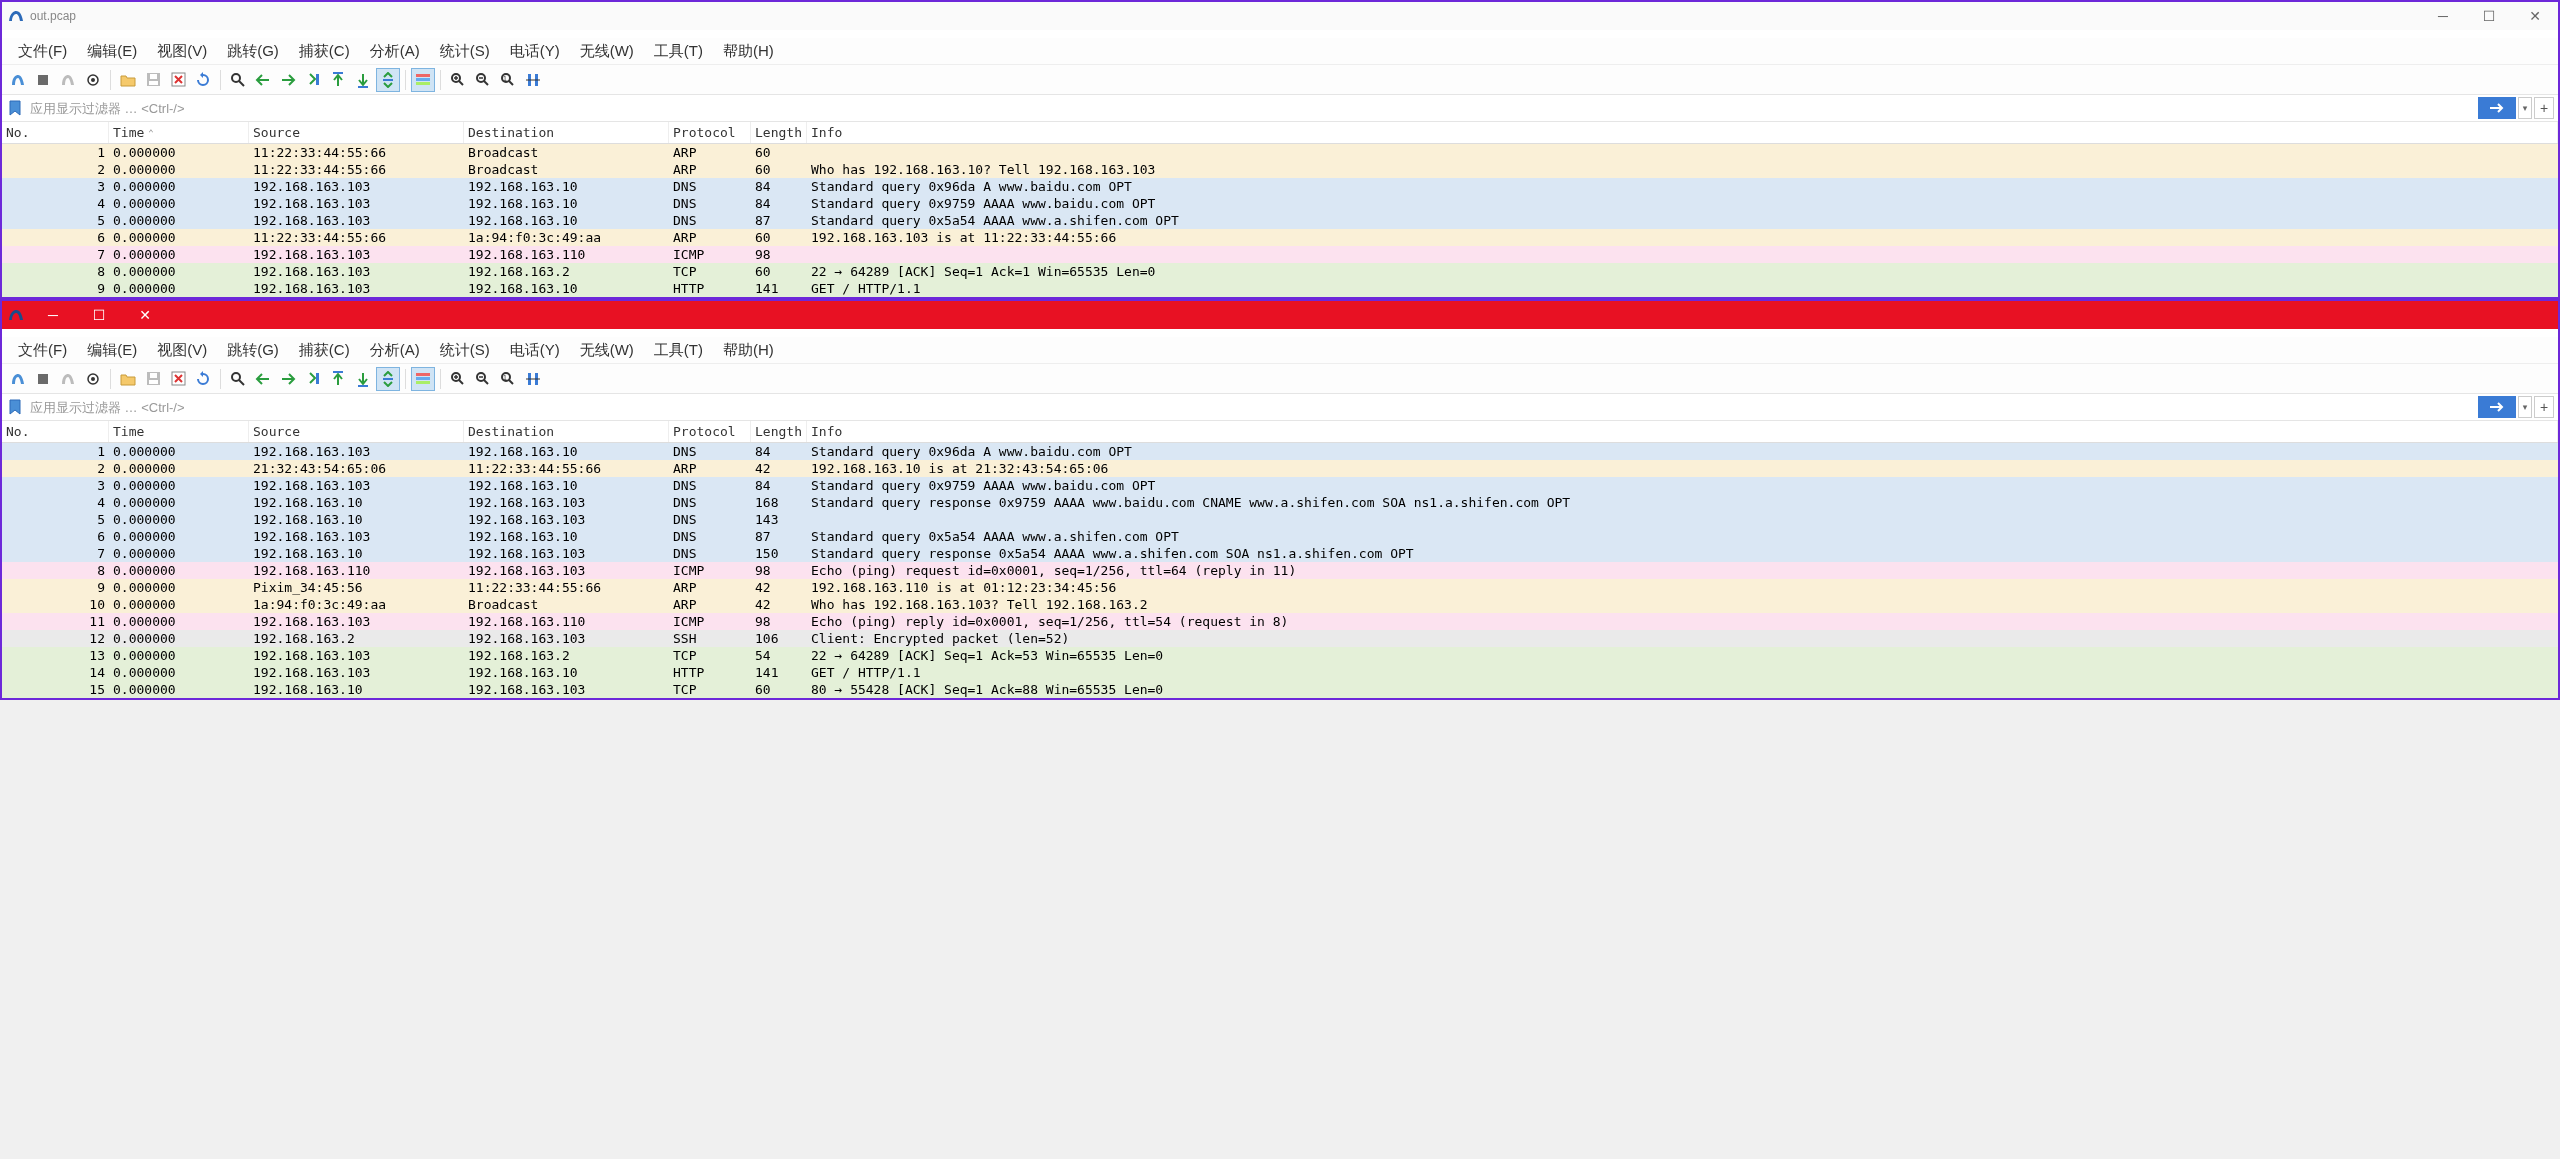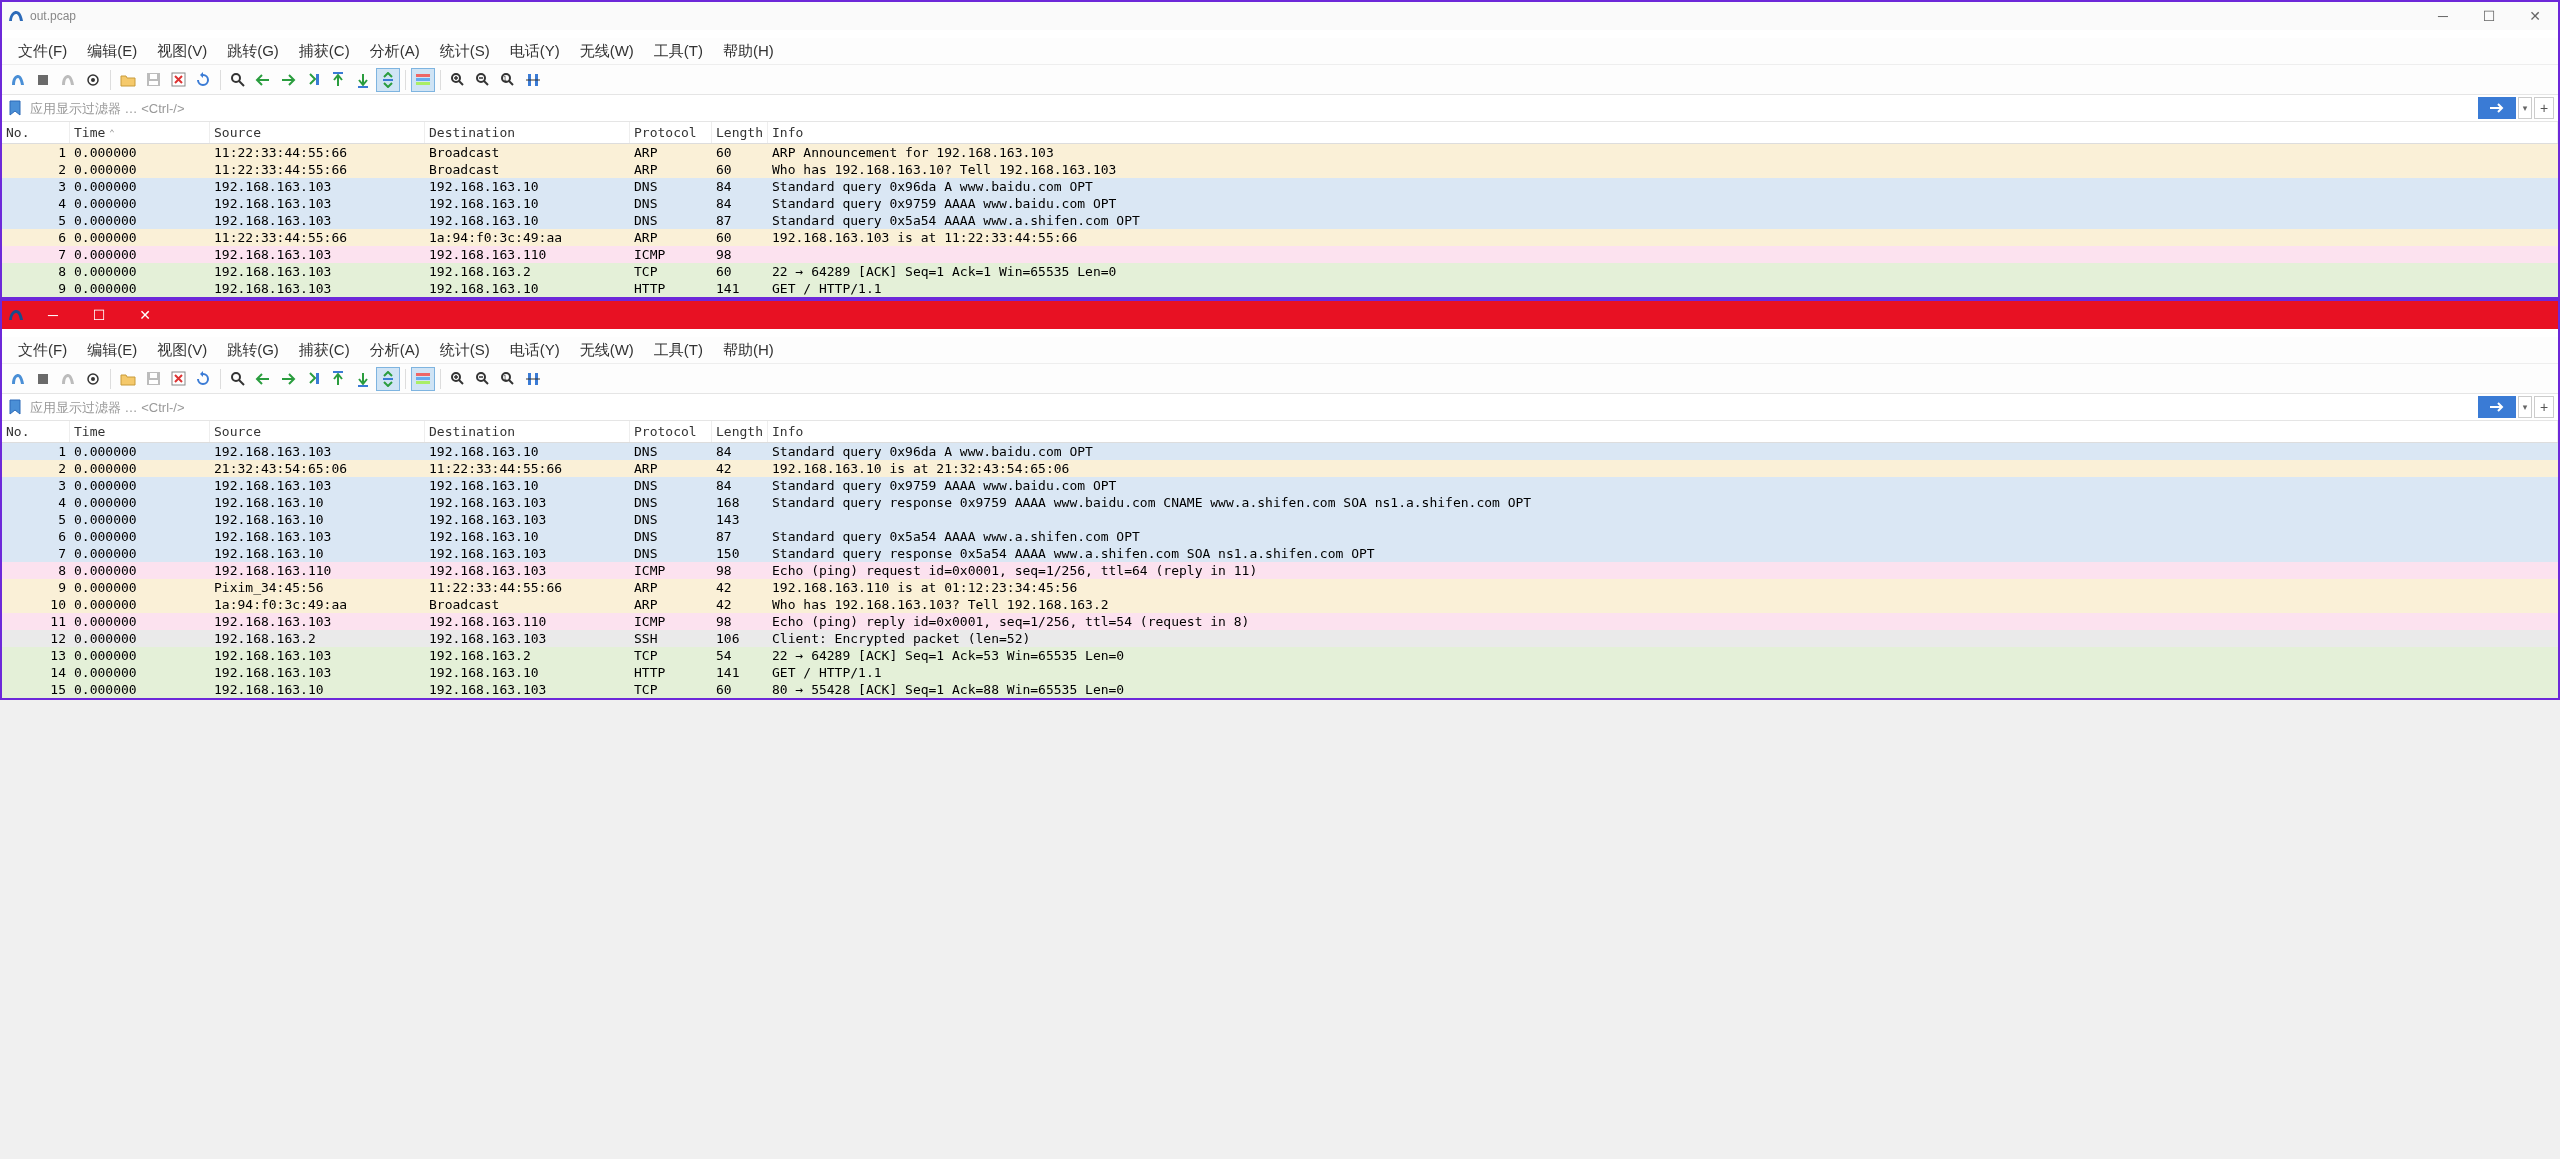--- a/index.html
+++ b/index.html
@@ -28,21 +28,21 @@
 .filterbar input::placeholder { color: #999; }
 .filterbar .go { width: 38px; height: 22px; background: #3a7bd5; display:flex; align-items:center; justify-content:center; margin-right:2px; }
 .filterbar .drop { width:14px; height:22px; border:1px solid #ccc; display:flex; align-items:center; justify-content:center; font-size:9px; color:#666;}
 .filterbar .plus { width: 20px; height: 22px; border: 1px solid #ccc; display:flex; align-items:center; justify-content:center; font-size:14px; color:#555; margin-left:2px;}
 .packet-list { background: #fff; font-family: "NSimSun","Consolas", monospace; font-size: 13px; }
 .plist-header { display: flex; height: 22px; border-bottom: 1px solid #ddd; background: #fff; color: #333; }
 .plist-header .col { padding: 2px 4px; border-right: 1px solid #eee; display:flex; align-items:center; }
 .plist-header .sort-ind { font-size:9px; margin-left:4px; color:#888;}
 .plist-row { display: flex; height: 17px; line-height: 17px; white-space: nowrap; }
 .plist-row .col { padding: 0 4px; overflow: hidden; }
-.col-no { width: 68px; text-align: right; }
+.col-no { width: 107px; text-align: right; }
 .col-time { width: 140px; }
 .col-src { width: 215px; }
 .col-dst { width: 205px; }
 .col-proto { width: 82px; }
 .col-len { width: 56px; }
 .col-info { flex: 1; text-align: left; }
 .c-arp-cream { background: #faf0d7; }
 .c-dns-blue { background: #dae7f4; }
 .c-icmp-pink { background: #fce2ef; }
 .c-tcp-green { background: #e4f0d8; }
@@ -251,21 +251,20 @@
         </div>
     </div>
     <div id="out-rows">
         <div class="plist-row c-arp-cream">
           <span class="col col-no">1</span>
           <span class="col col-time">0.000000</span>
           <span class="col col-src">11:22:33:44:55:66</span>
           <span class="col col-dst">Broadcast</span>
           <span class="col col-proto">ARP</span>
           <span class="col col-len">60</span>
-          <span class="col col-info">ARP Announcement for 192.168.163.103</span>
         </div>
         <div class="plist-row c-arp-cream">
           <span class="col col-no">2</span>
           <span class="col col-time">0.000000</span>
           <span class="col col-src">11:22:33:44:55:66</span>
           <span class="col col-dst">Broadcast</span>
           <span class="col col-proto">ARP</span>
           <span class="col col-len">60</span>
           <span class="col col-info">Who has 192.168.163.10? Tell 192.168.163.103</span>
         </div>

